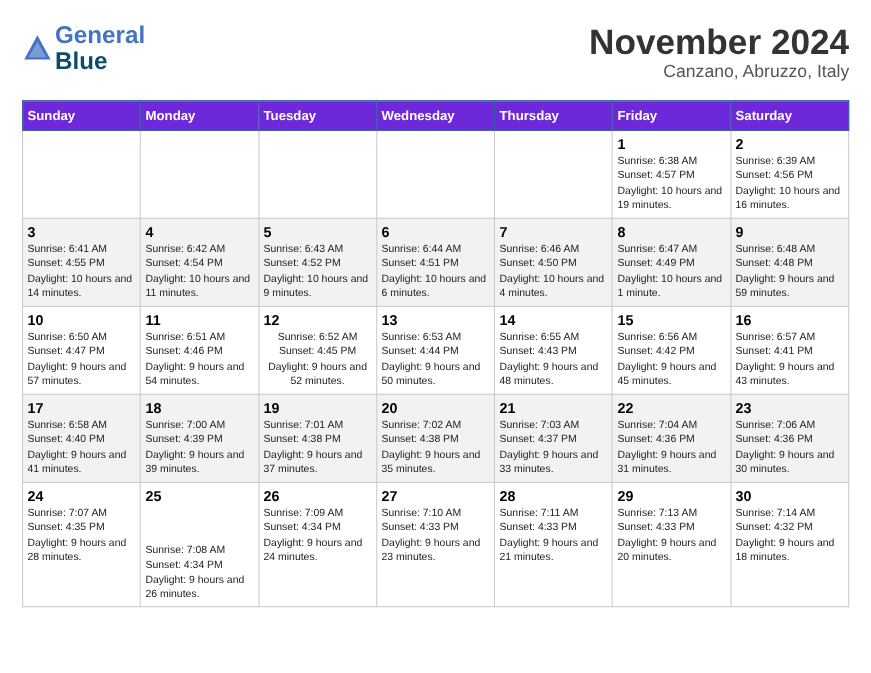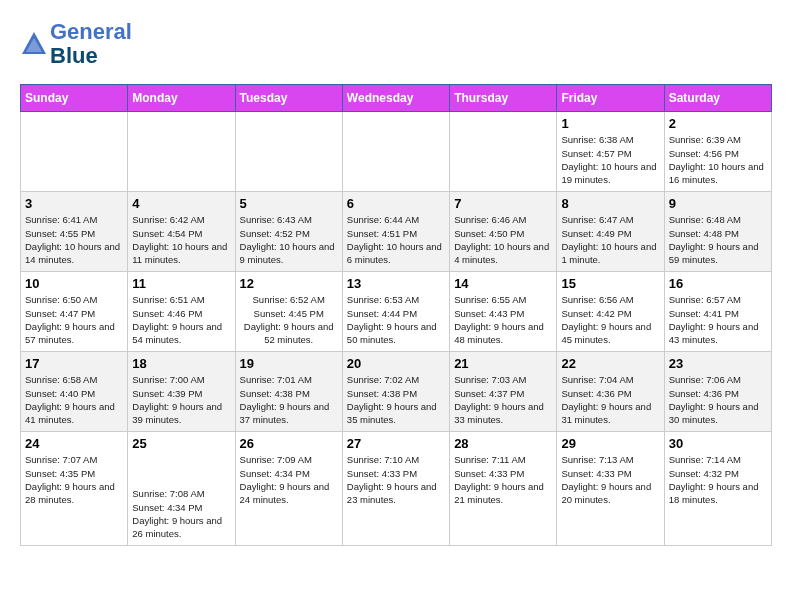--- a/index.html
+++ b/index.html
@@ -46,21 +46,21 @@
     .location {
       font-size: 16px;
       color: #555;
     }
     table {
       width: 100%;
       border-collapse: collapse;
       font-size: 10.5px;
     }
     thead th {
-      background-color: #d946ef;
+      background-color: #6d28d9;
       color: #fff;
       padding: 6px 4px;
       text-align: left;
       font-size: 12px;
       border: 1px solid #3a60a8;
     }
     tbody td {
       border: 1px solid #ccc;
       vertical-align: top;
       padding: 4px;
@@ -93,20 +93,24 @@
   <div class="logo">
     <svg class="logo-icon" viewBox="0 0 28 28">
       <polygon points="14,2 26,24 2,24" fill="#4472c4"></polygon>
       <polygon points="14,8 22,22 6,22" fill="#fff" opacity="0.3"></polygon>
     </svg>
     <div class="logo-text">
       <div><span>General</span></div>
       <div><span style="color:#0c4a6e">Blue</span></div>
     </div>
   </div>
+  <div class="title-block">
+    <div class="month-title">November 2024</div>
+    <div class="location">Canzano, Abruzzo, Italy</div>
+  </div>
 </div>
 
 <table>
   <thead>
     <tr>
     <th>Sunday</th>
         <th>Monday</th>
         <th>Tuesday</th>
         <th>Wednesday</th>
         <th>Thursday</th>

